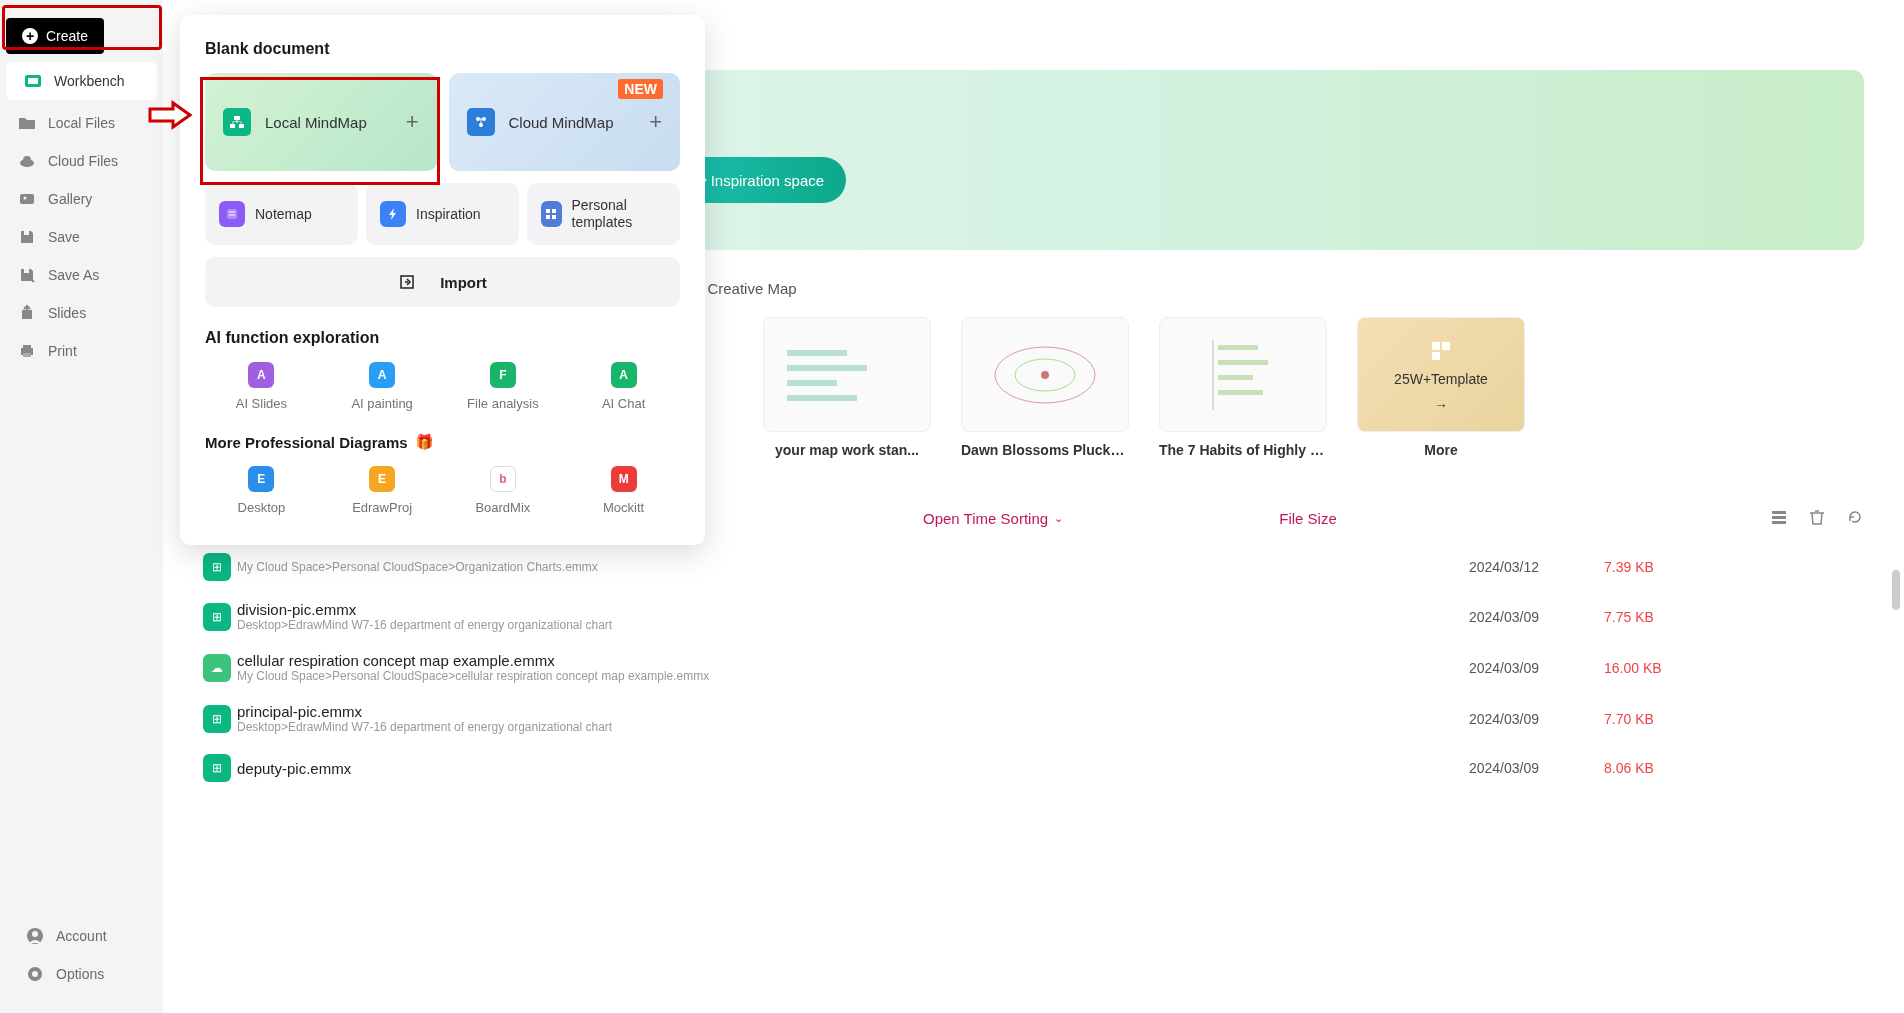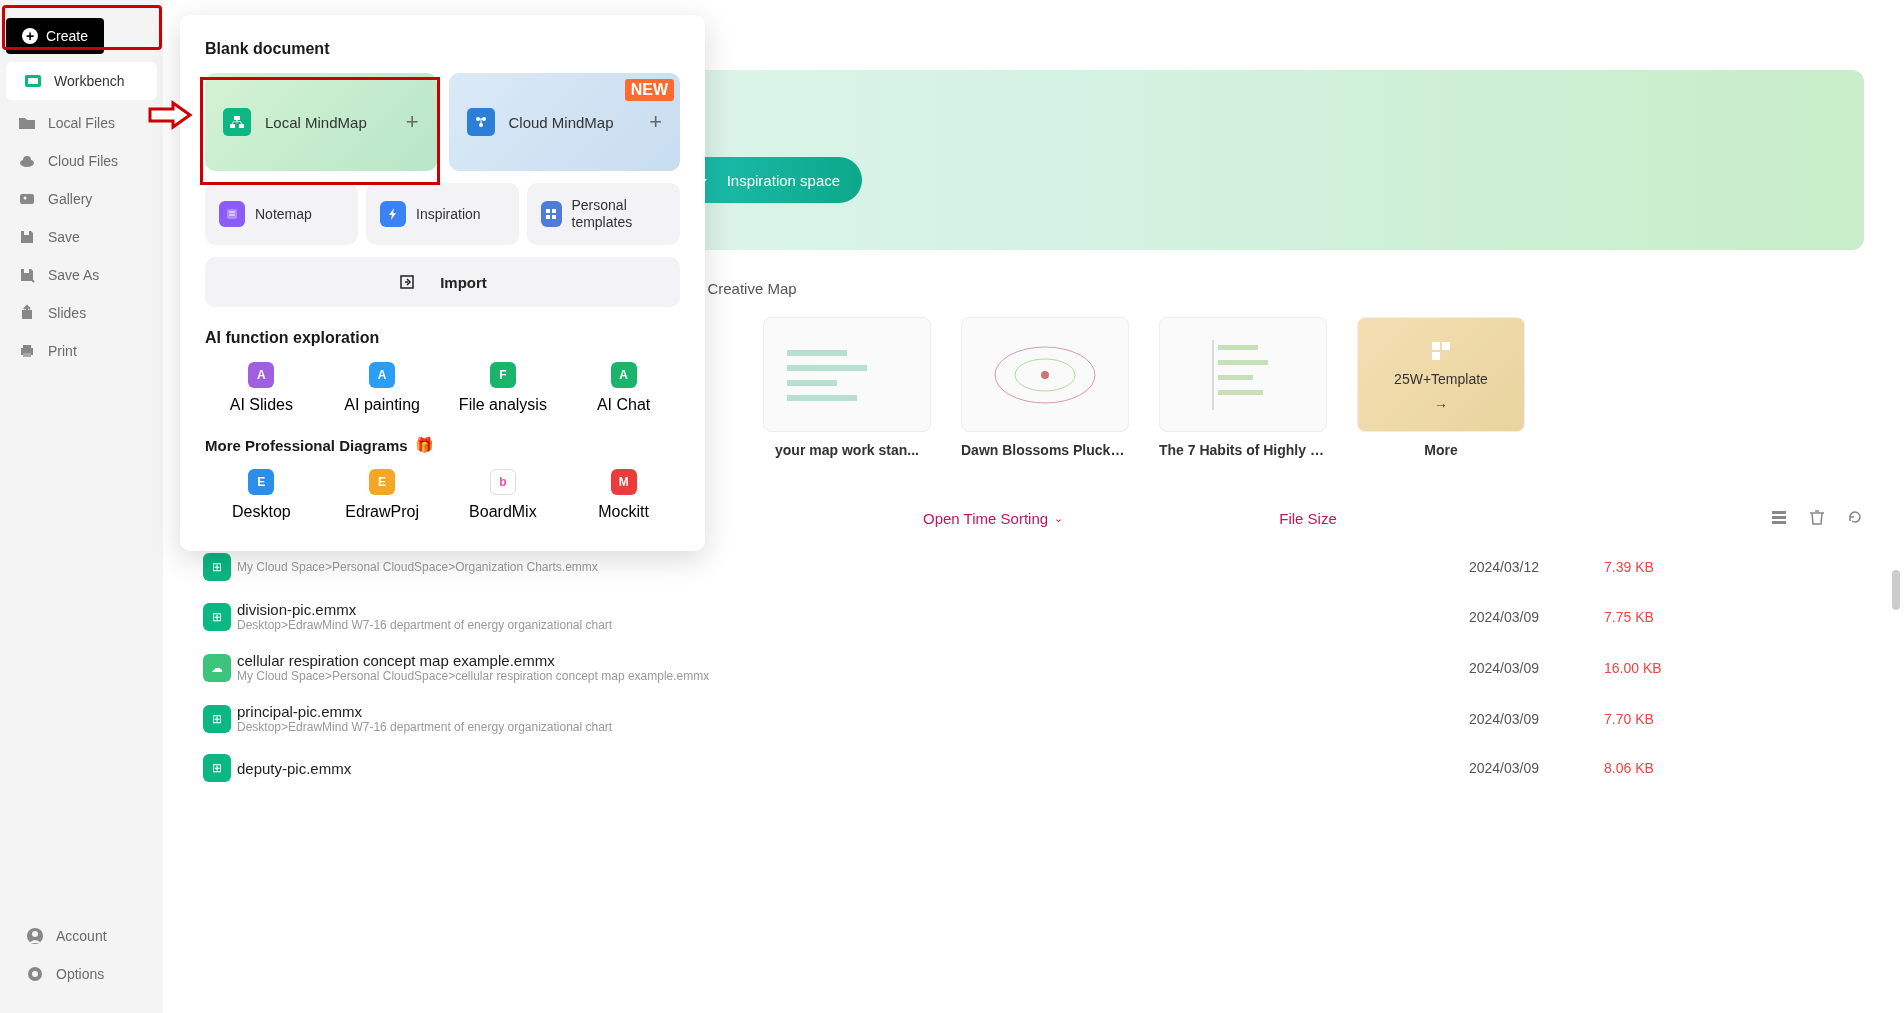--- a/index.html
+++ b/index.html
@@ -23,21 +23,21 @@
 .top-icon { width: 24px; height: 24px; display: flex; align-items: center; justify-content: center; color: #666; cursor: pointer; }
 .top-icon .caret { font-size: 9px; margin-left: 2px; }
 
 
 .main-bg { position: absolute; left: 163px; top: 0; right: 0; bottom: 0; background: #fff; }
 .hero { margin: 70px 40px 0 40px; height: 180px; border-radius: 12px; background: linear-gradient(90deg, #e8f7ef 0%, #d4f2e4 50%, #c8edc8 100%); padding: 30px 40px; position: relative; }
 .hero h1 { font-size: 32px; font-weight: 700; color: #1a1a1a; }
 .hero-search { margin-top: 20px; display: flex; align-items: center; }
 .search-input { flex: 0 0 330px; height: 44px; border-radius: 22px 0 0 22px; border: none; padding: 0 20px; font-size: 14px; background: #fff; }
 .go-btn { height: 44px; padding: 0 20px; background: #fff; border: none; border-left: 1px solid #eee; border-radius: 0 22px 22px 0; font-size: 14px; display: flex; align-items: center; gap: 6px; }
-.inspiration-btn { margin-left: 20px; height: 46px; padding: 8px 22px; background: linear-gradient(90deg, #1dbfaf, #0da88a); color: #fff; border: none; border-radius: 23px; font-size: 15px; display: flex; align-items: center; gap: 16px; }
+.inspiration-btn { margin-left: 20px; height: 46px; padding: 8px 22px; background: linear-gradient(90deg, #1dbfaf, #0da88a); color: #fff; border: none; border-radius: 23px; font-size: 15px; display: flex; align-items: center; gap: 0; }
 
 .template-tabs { margin: 30px 40px 0 40px; display: flex; gap: 30px; font-size: 15px; color: #555; }
 .template-tabs span { cursor: pointer; }
 
 .template-cards { margin: 20px 40px 0 40px; display: flex; gap: 20px; }
 .tpl-card { width: 178px; }
 .tpl-thumb { width: 168px; height: 115px; background: #fafafa; border: 1px solid #eee; border-radius: 8px; position: relative; display: flex; align-items: center; justify-content: center; font-size: 10px; text-align: center; }
 .tpl-thumb.more { background: linear-gradient(135deg, #f5deb3, #e8d49e); flex-direction: column; gap: 8px; font-size: 14px; color: #333; }
 .tpl-title { margin-top: 10px; font-size: 14px; color: #333; text-align: center; white-space: nowrap; overflow: hidden; text-overflow: ellipsis; max-width: 168px; font-weight: bold; }
 
@@ -61,38 +61,38 @@
 .popup h3 { font-size: 16px; font-weight: 700; color: #1a1a1a; margin-bottom: 15px; }
 .blank-row { display: flex; gap: 12px; }
 .blank-card { flex: 1; height: 98px; border-radius: 10px; display: flex; align-items: center; padding: 0 18px; gap: 14px; cursor: pointer; position: relative; }
 .blank-card.local { background: linear-gradient(135deg, #d4f2d4, #b8e6c8); }
 .blank-card.cloud { background: linear-gradient(135deg, #dae9f7, #c8ddf0); }
 .blank-card .card-ico { width: 28px; height: 28px; border-radius: 5px; display: flex; align-items: center; justify-content: center; color: #fff; font-size: 15px; }
 .blank-card.local .card-ico { background: #0bb783; }
 .blank-card.cloud .card-ico { background: #2b7fd9; }
 .blank-card .plus { margin-left: auto; font-size: 22px; color: #666; font-weight: 300; }
 .blank-card .title { font-size: 15px; color: #333; }
-.new-badge { position: absolute; top: 6px; right: 6px; background: #ff6a2f; color: #fff; font-size: 16px; font-weight: 700; padding: 2px 6px; border-radius: 3px; }
+.new-badge { position: absolute; top: 6px; right: 17px; background: #ff6a2f; color: #fff; font-size: 14px; font-weight: 700; padding: 2px 6px; border-radius: 3px; }
 .local-highlight { position: absolute; top: 62px; left: 20px; width: 240px; height: 108px; border: 3px solid #c00; pointer-events: none; }
 .arrow-local { position: absolute; top: 100px; left: 145px; width: 50px; height: 30px; z-index: 101; }
 
 .small-row { display: flex; gap: 8px; margin-top: 12px; }
 .small-card { flex: 1; height: 62px; background: #f3f3f5; border-radius: 10px; display: flex; align-items: center; padding: 0 14px; gap: 10px; cursor: pointer; font-size: 14px; color: #333; }
 .small-card .sicon { width: 26px; height: 26px; border-radius: 6px; display: flex; align-items: center; justify-content: center; color: #fff; font-size: 14px; }
 .small-card .sicon.note { background: #8b5cf6; }
 .small-card .sicon.insp { background: #3b82f6; }
 .small-card .sicon.pers { background: #4f7bd9; }
 .small-card .stxt { line-height: 1.2; }
 
 .import-btn { margin-top: 12px; width: 100%; height: 50px; background: #f3f3f5; border: none; border-radius: 10px; font-size: 15px; font-weight: 600; color: #222; display: flex; align-items: center; justify-content: center; gap: 24px; cursor: pointer; }
 
 .ai-row, .prof-row { display: flex; gap: 8px; margin-top: 15px; }
 .ai-item, .prof-item { flex: 1; display: flex; flex-direction: column; align-items: center; gap: 8px; cursor: pointer; }
 .ai-ico { width: 26px; height: 26px; border-radius: 6px; display: flex; align-items: center; justify-content: center; color: #fff; font-size: 12px; font-weight: bold; }
-.ai-label { font-size: 16px; color: #000000; text-align: center; }
+.ai-label { font-size: 13px; color: #737373; text-align: center; }
 
 .section-title { margin-top: 22px; font-size: 15px; font-weight: 700; color: #1a1a1a; display: flex; align-items: center; gap: 8px; }
 .red-arrow-fill { fill: #fff; stroke: #c00; stroke-width: 3; }
 
 
 .scroll-ind { position: absolute; right: 4px; top: 570px; width: 8px; height: 40px; background: #ccc; border-radius: 4px; }
 </style>
 </head>
 <body>
 

